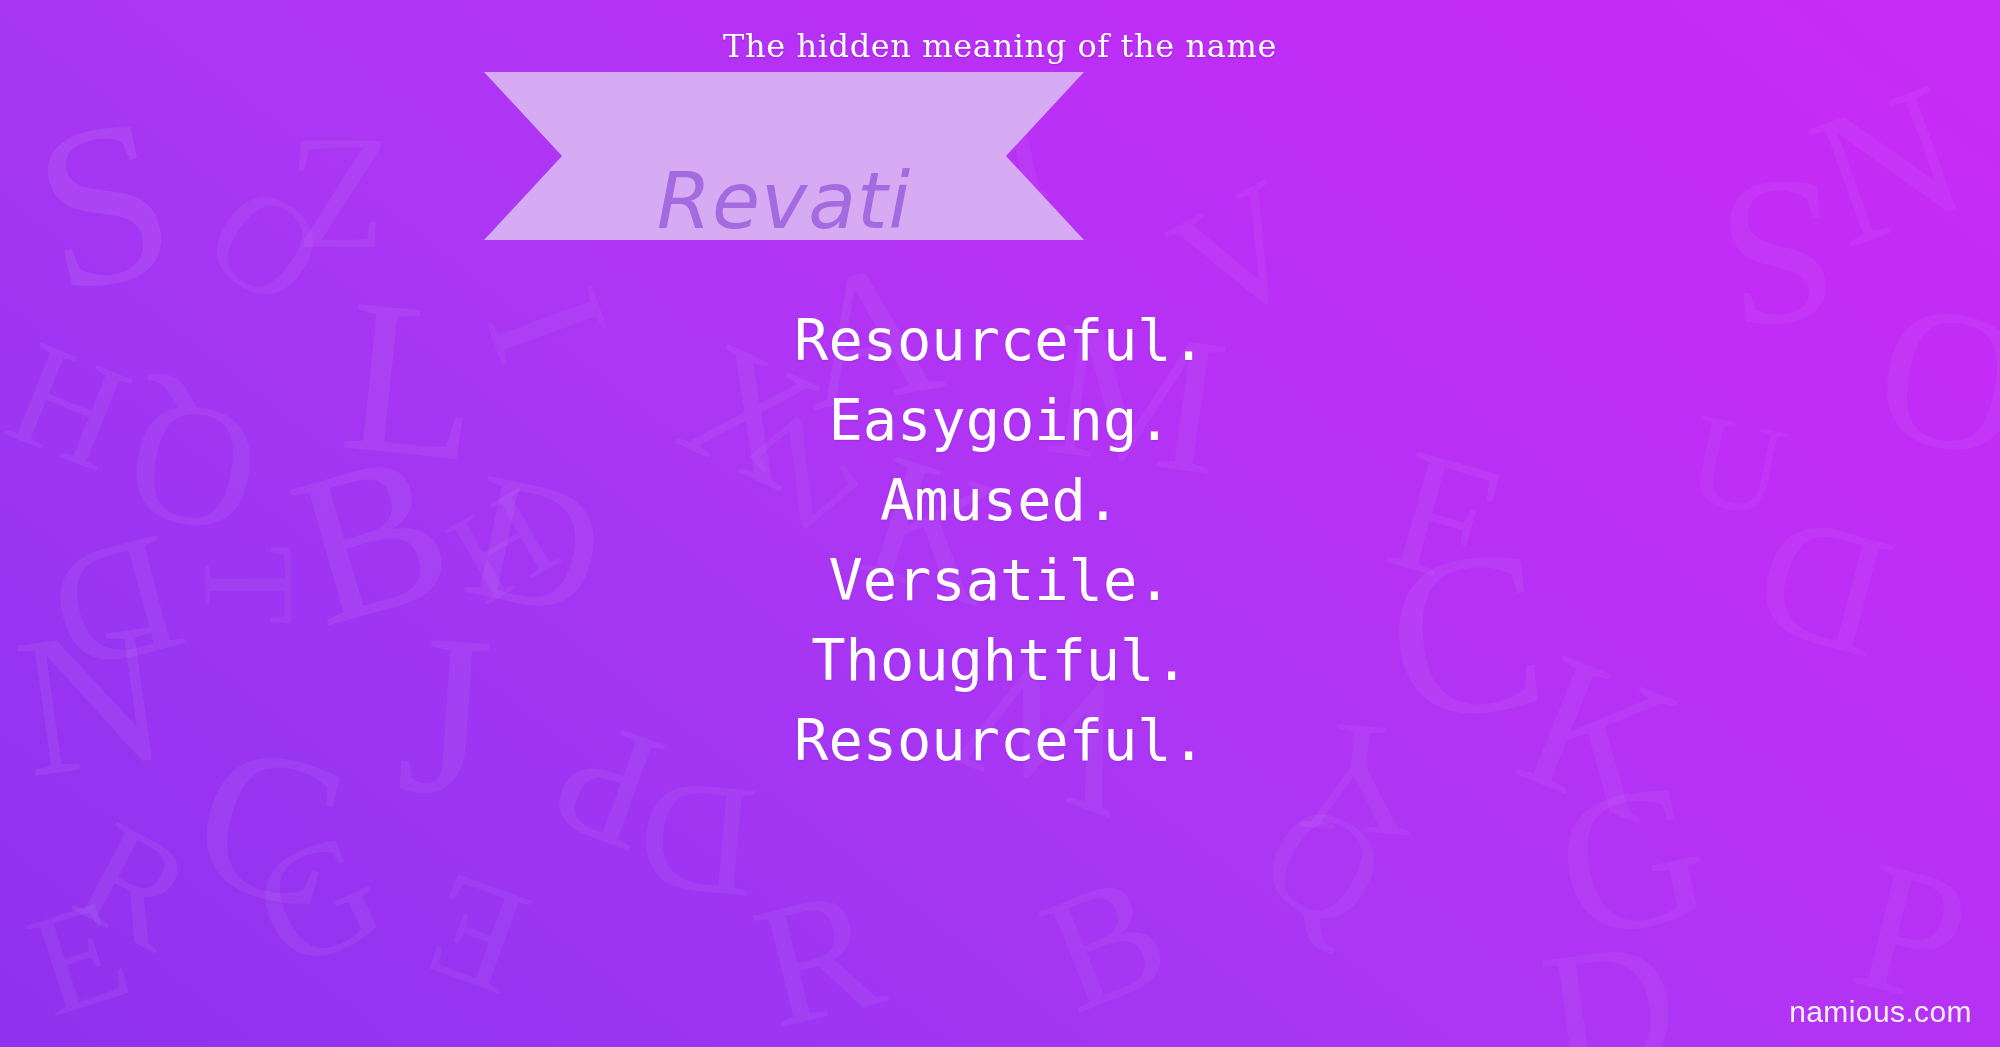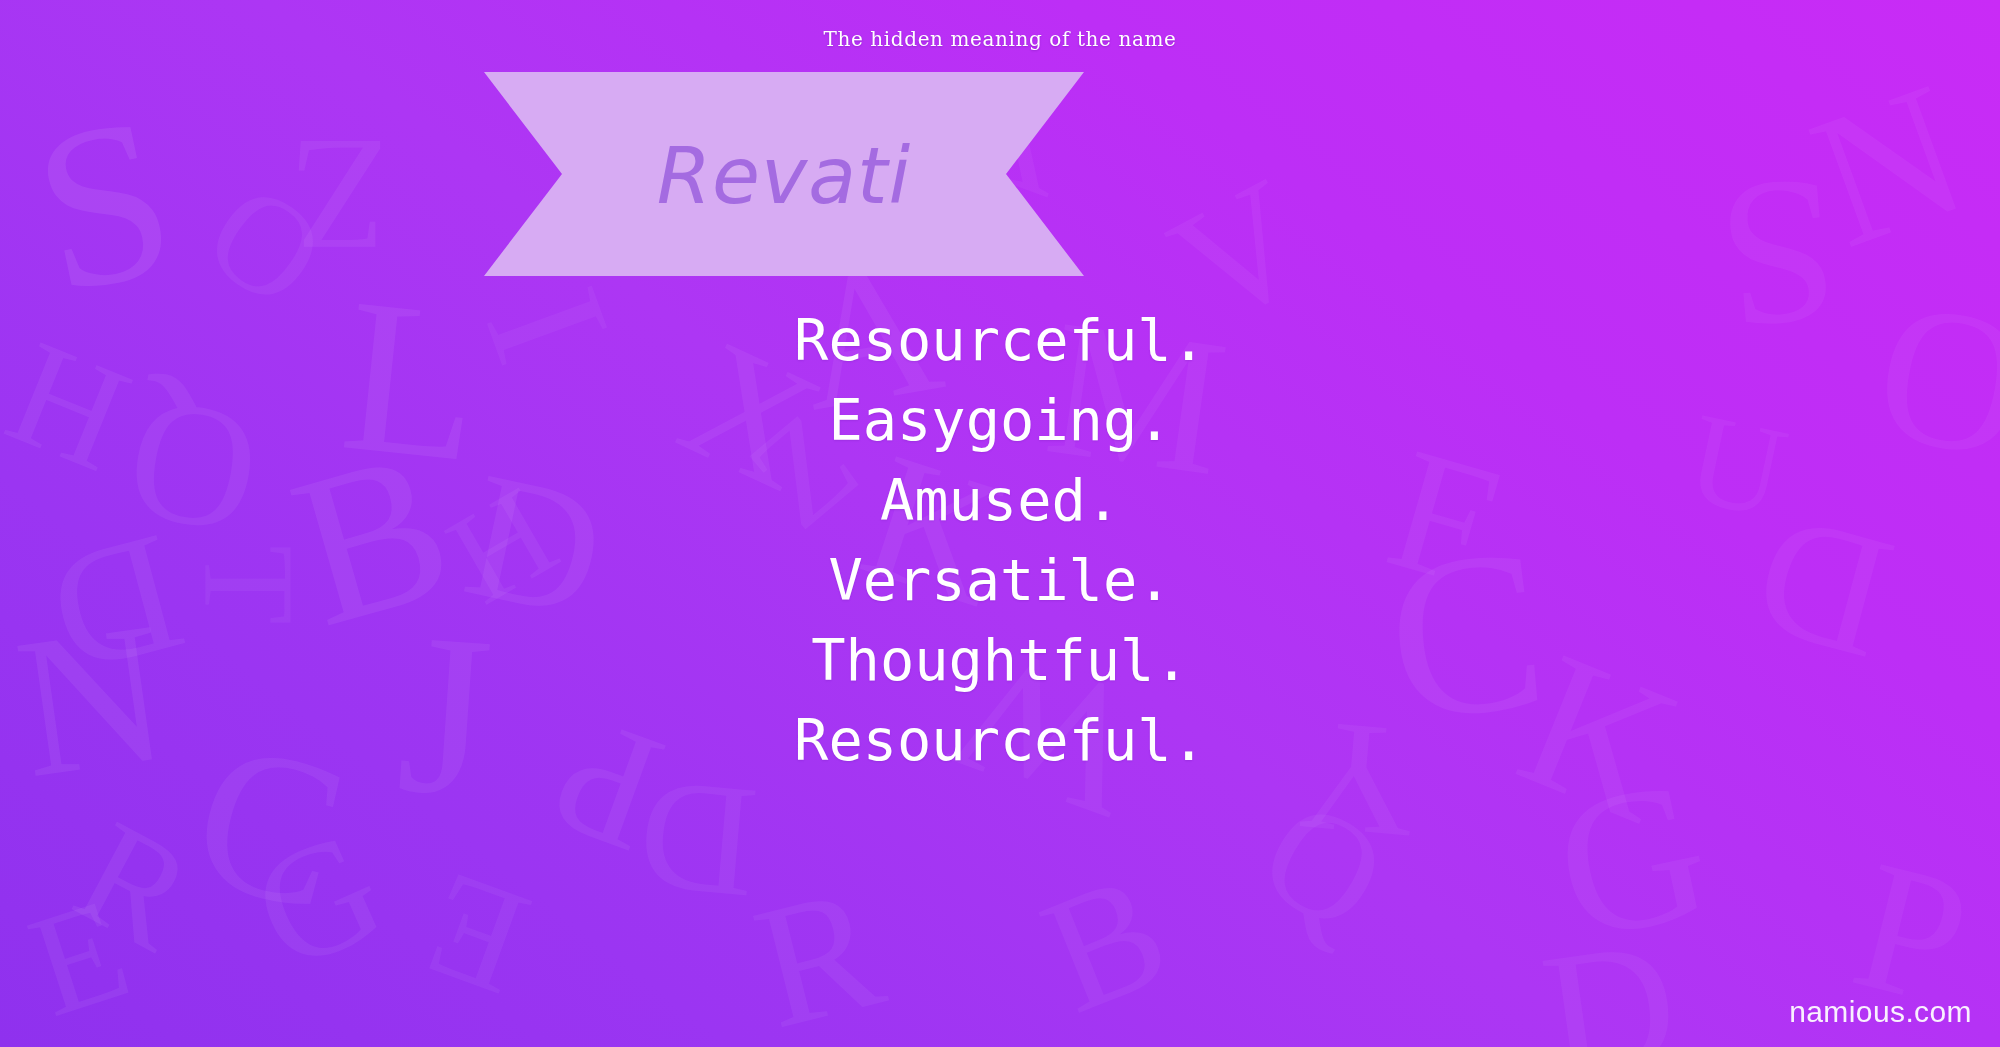--- a/index.html
+++ b/index.html
@@ -38,37 +38,37 @@
 
   
   #header-title {
     position: absolute;
     top: 27px;
     left: 0;
     width: 2000px;
     text-align: center;
     color: #ffffff;
     font-family: "DejaVu Serif", serif;
-    font-size: 20px;
+    font-size: 32px;
     letter-spacing: 0.6px;
     text-shadow: 0 1px 2px rgba(80, 10, 140, 0.30);
   }
 
   
   #banner {
     position: absolute;
     left: 484px;
     top: 72px;
     width: 600px;
-    height: 204px;
+    height: 168px;
     background: #d7abf3;
     -webkit-clip-path: polygon(0% 0%, 100% 0%, 100% 0%, 87% 50%, 100% 100%, 100% 100%, 0% 100%, 13% 50%);
     clip-path: polygon(0% 0%, 100% 0%, 87% 50%, 100% 100%, 0% 100%, 13% 50%);
     display: flex;
-    align-items: center;
+    align-items: flex-end;
     justify-content: center;
   }
   #banner-name {
     color: #a46be1;
     font-family: "DejaVu Sans", sans-serif;
     font-style: italic;
     font-weight: 400;
     font-size: 78px;
     letter-spacing: 1px;
     line-height: 1;

